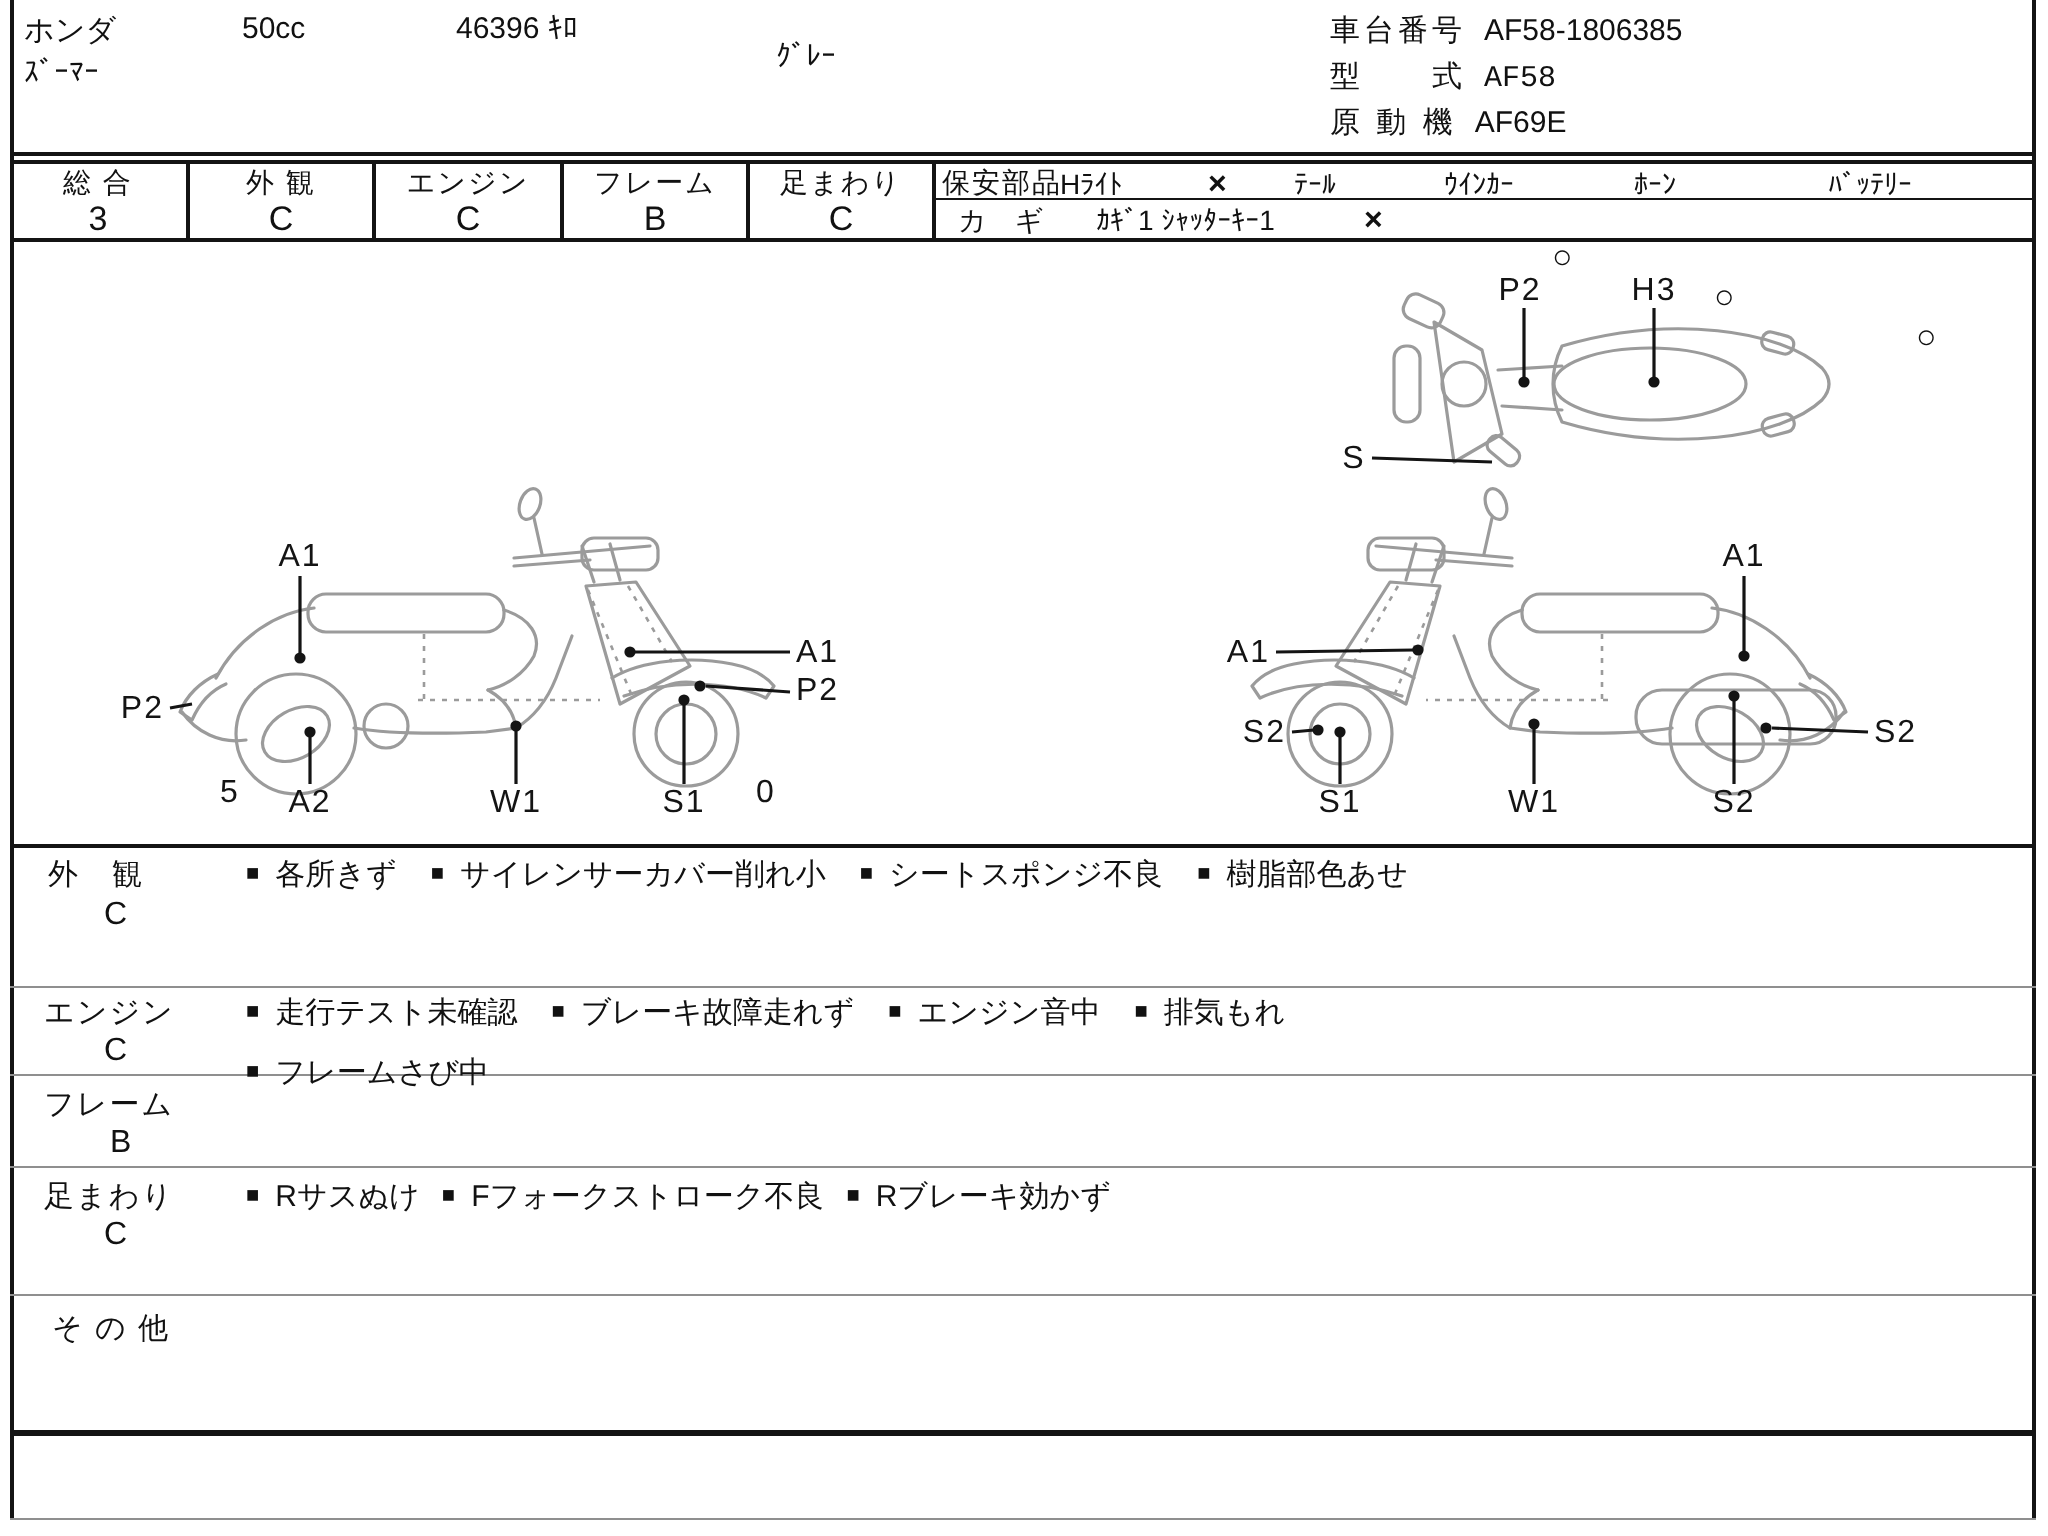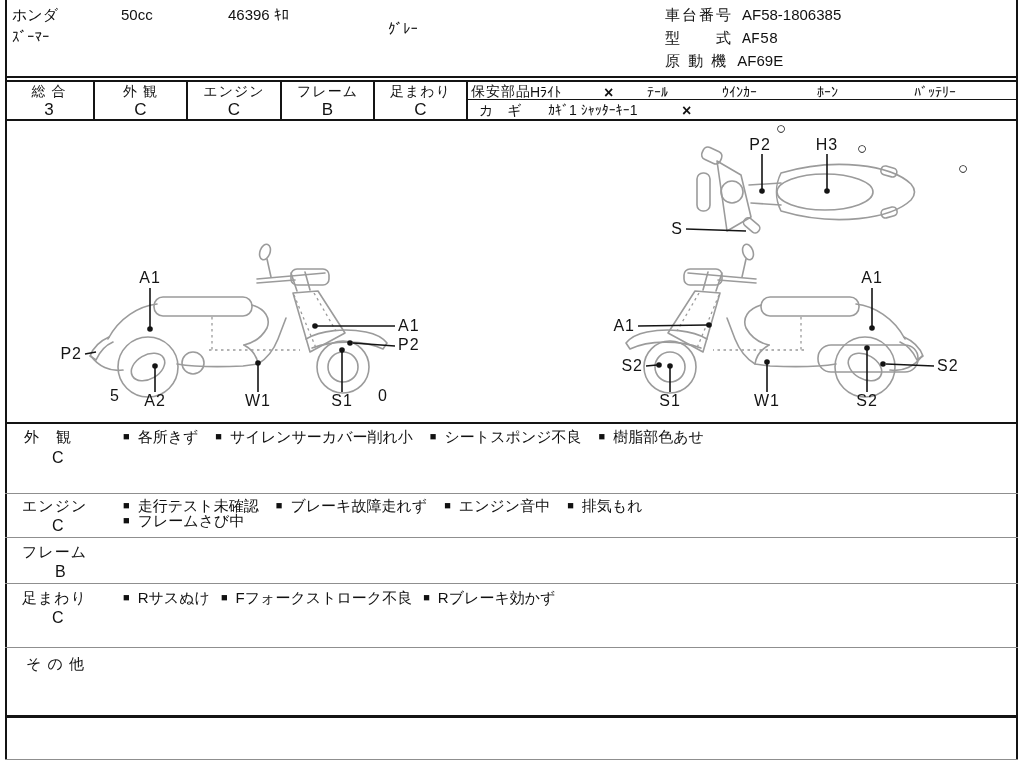--- a/index.html
+++ b/index.html
@@ -229,21 +229,21 @@
   <div class="abs sec-grade" style="left:52px;top:517px;">C</div>
   <div class="comments" style="left:123px;top:497px;">
     <span class="citem"><span class="bullet">■</span><span>走行テスト未確認</span></span>
     <span class="citem"><span class="bullet">■</span><span>ブレーキ故障走れず</span></span>
     <span class="citem"><span class="bullet">■</span><span>エンジン音中</span></span>
     <span class="citem"><span class="bullet">■</span><span>排気もれ</span></span>
   </div>
 
   <div class="abs sec-label" style="left:22px;top:543px;">フレーム</div>
   <div class="abs sec-grade" style="left:55px;top:563px;">B</div>
-  <div class="comments" style="left:123px;top:512px;">
+  <div class="comments" style="left:123px;top:527px;">
     <span class="citem"><span class="bullet">■</span><span>フレームさび中</span></span>
   </div>
 
   <div class="abs sec-label" style="left:22px;top:589px;">足まわり</div>
   <div class="abs sec-grade" style="left:52px;top:609px;">C</div>
   <div class="comments" style="left:123px;top:589px;gap:11px;">
     <span class="citem"><span class="bullet">■</span><span>Rサスぬけ</span></span>
     <span class="citem"><span class="bullet">■</span><span>Fフォークストローク不良</span></span>
     <span class="citem"><span class="bullet">■</span><span>Rブレーキ効かず</span></span>
   </div>

